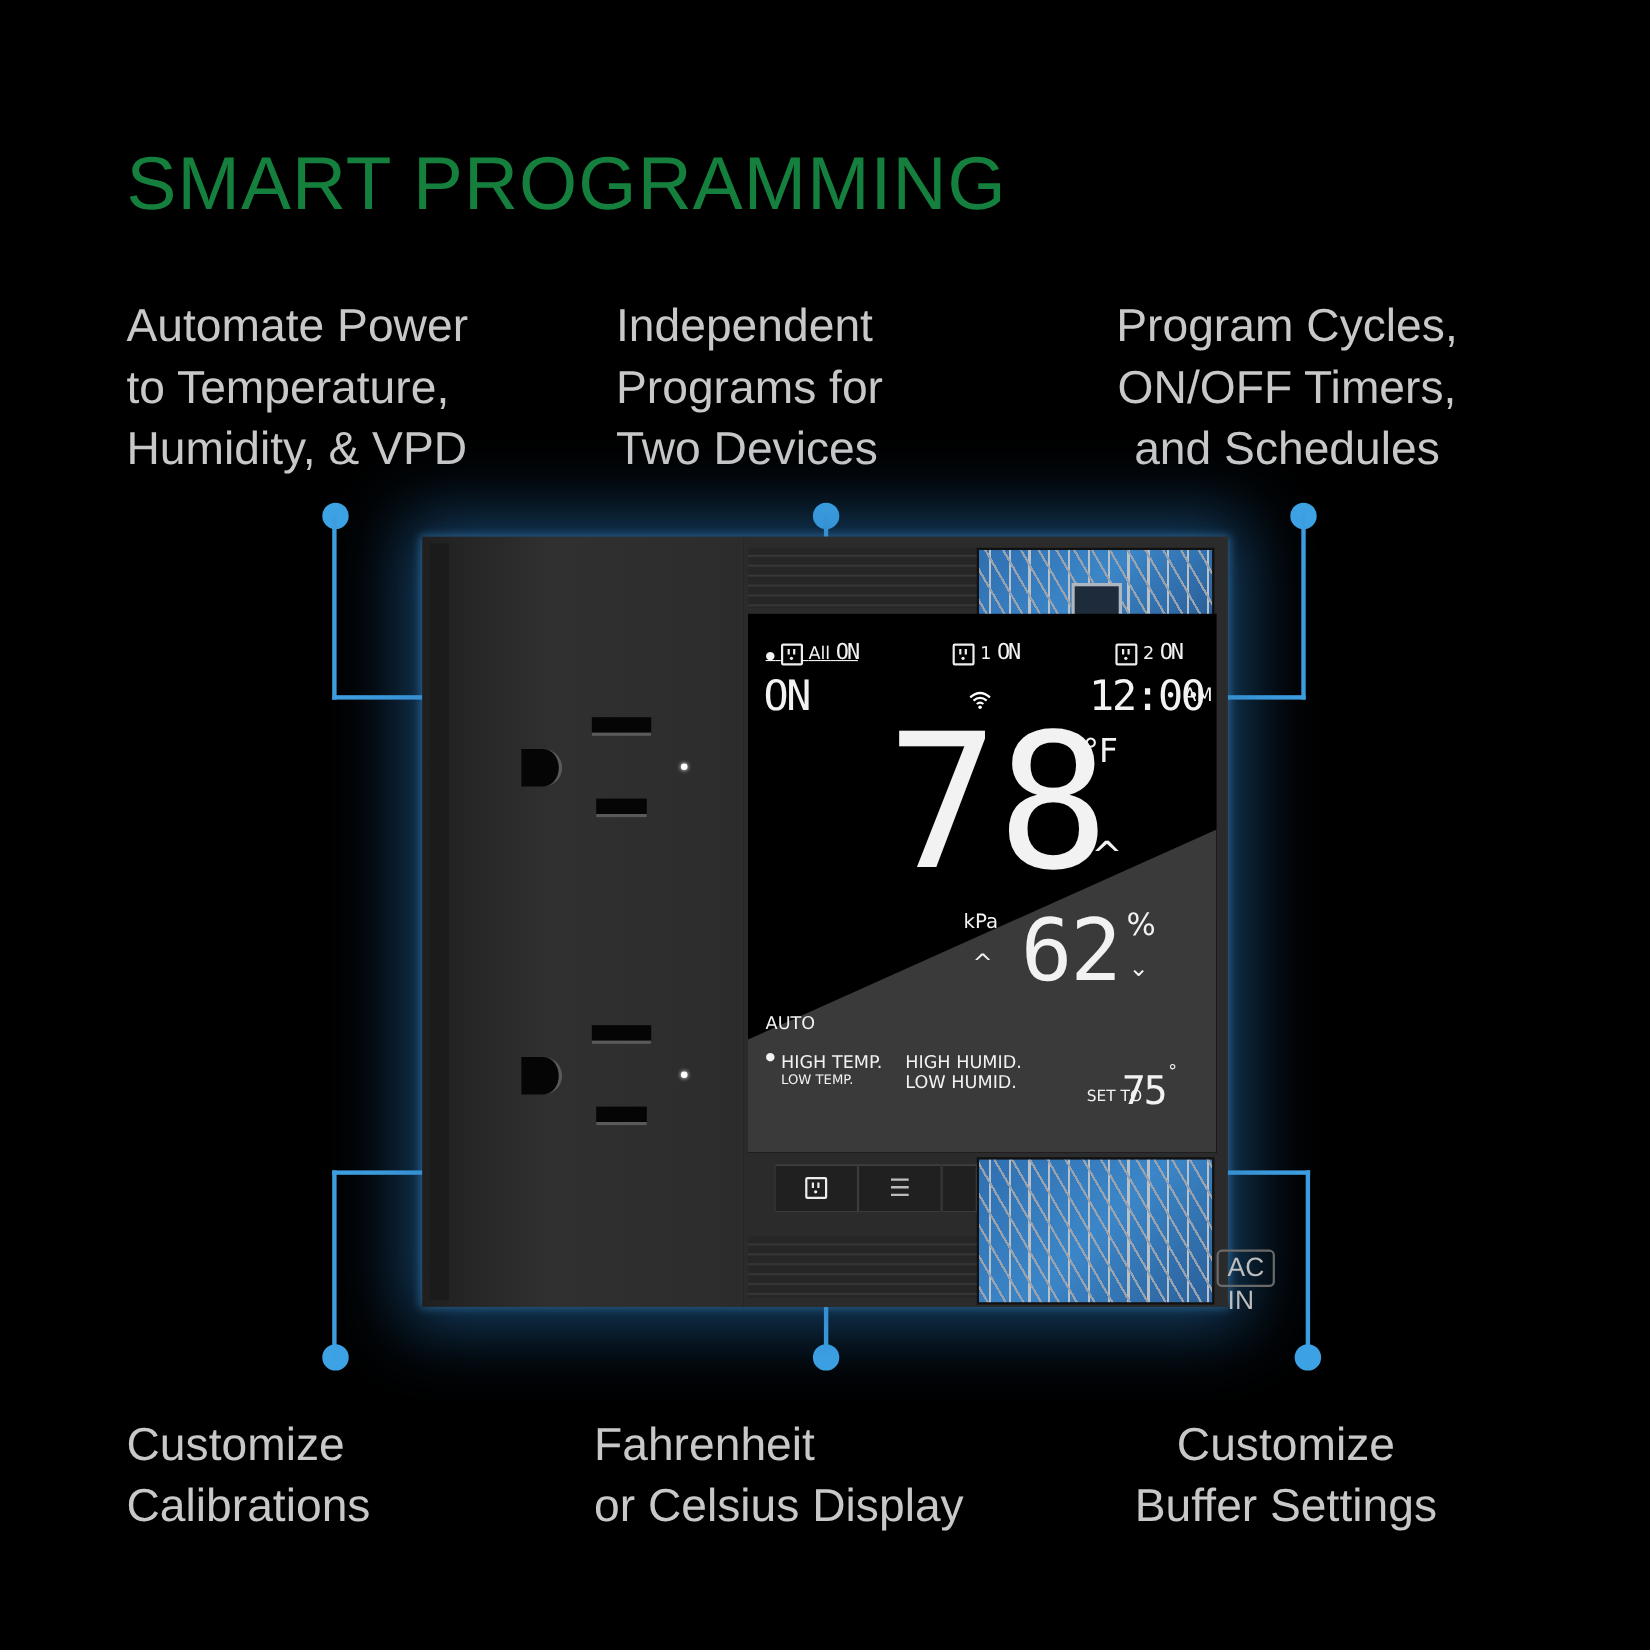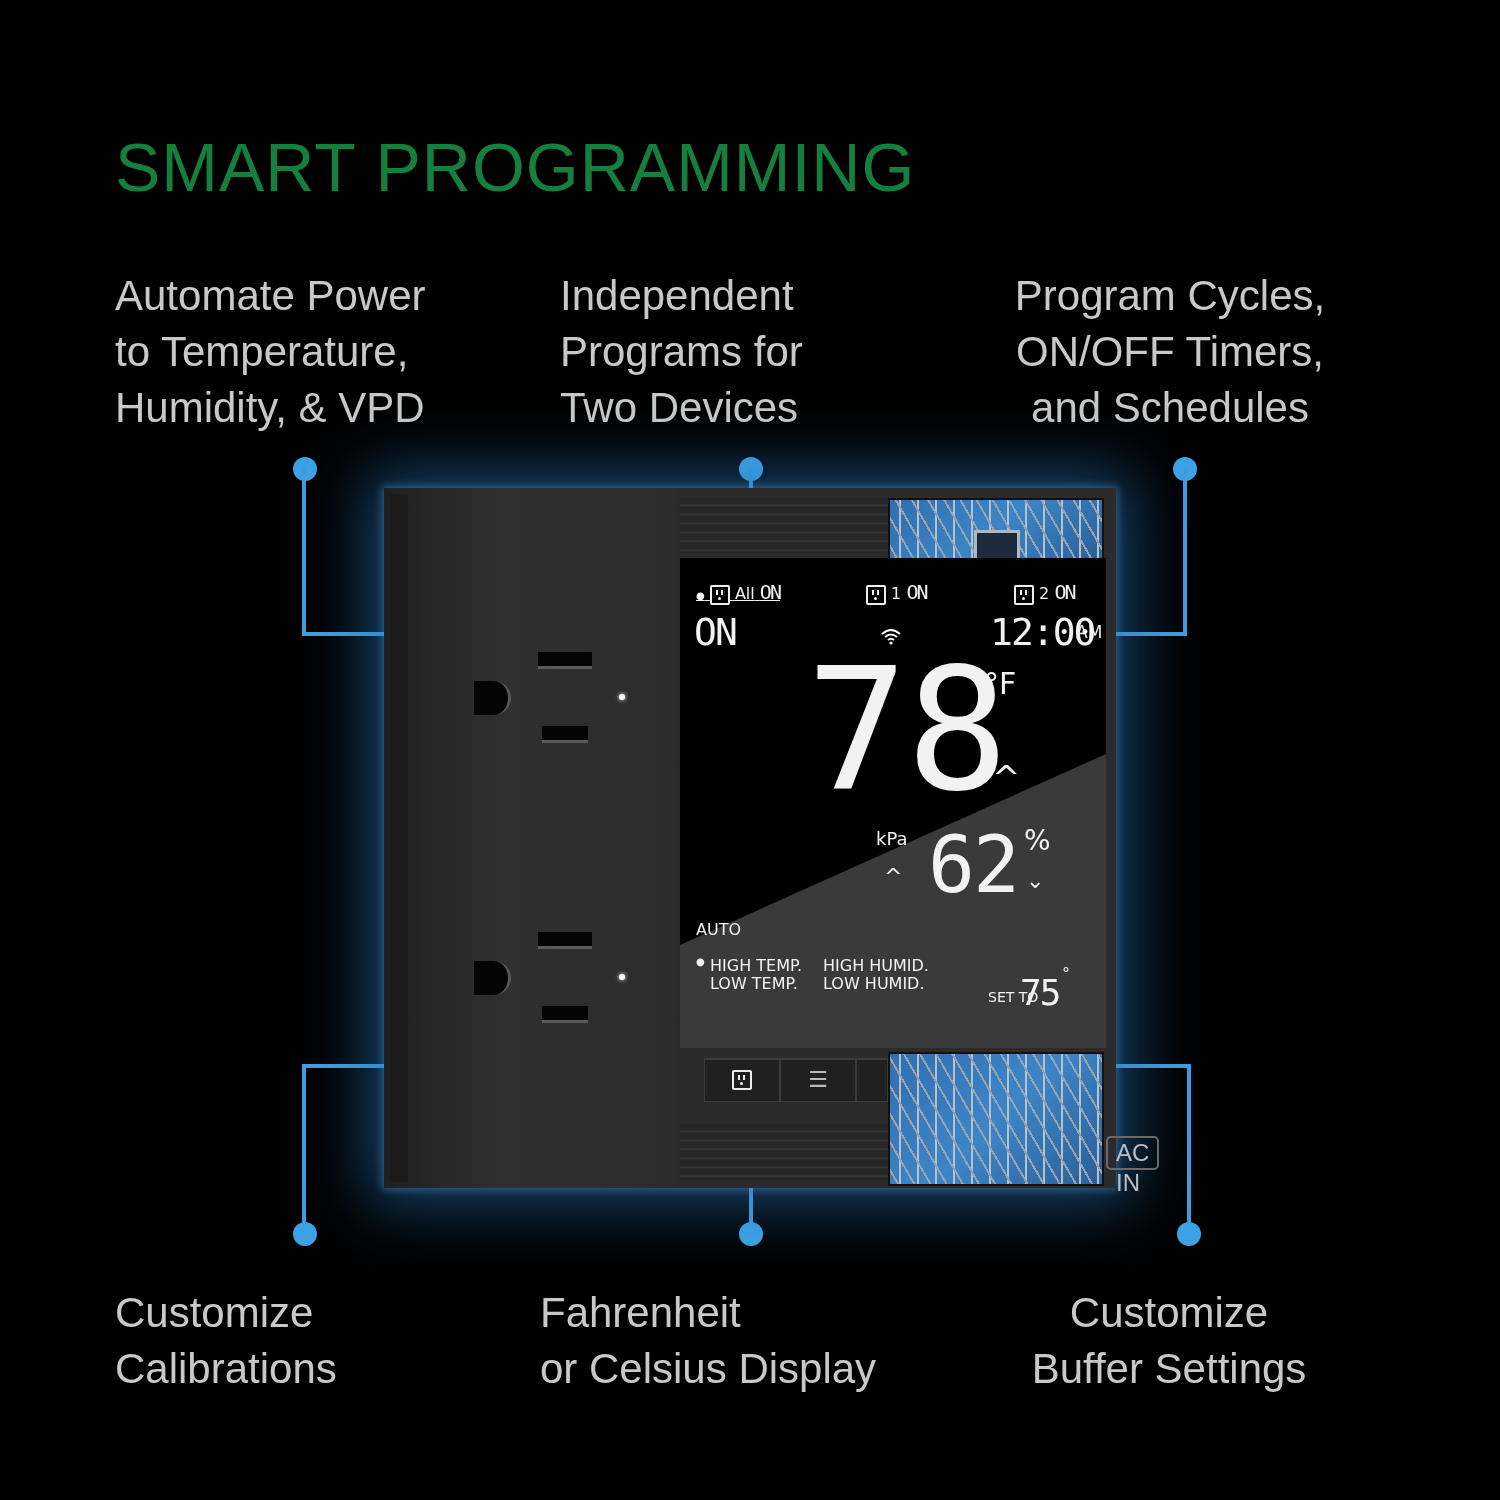--- a/index.html
+++ b/index.html
@@ -154,20 +154,20 @@
 
     <div class="lcd" style="left:196px; top:270px; font-size:18px;">kPa</div>
     <div class="lcd" style="left:204px; top:306px; font-size:22px;">^</div>
     <div class="lcd seg" style="left:248px; top:262px; font-size:78px; line-height:90px;">62</div>
     <div class="lcd" style="left:344px; top:266px; font-size:28px;">%</div>
     <div class="lcd" style="left:346px; top:310px; font-size:22px;">⌄</div>
 
     <div class="lcd" style="left:16px; top:362px; font-size:16px;">AUTO</div>
     <div class="lcd" style="left:16px; top:398px; font-size:10px;">●</div>
     <div class="lcd" style="left:30px; top:398px; font-size:16px;text-align:right;">HIGH TEMP.</div>
-    <div class="lcd" style="left:30px; top:416px; font-size:16px;">LOW TEMP.</div>
+    <div class="lcd" style="left:30px; top:416px; font-size:12px;">LOW TEMP.</div>
     <div class="lcd" style="left:143px; top:398px; font-size:16px;">HIGH HUMID.</div>
     <div class="lcd" style="left:143px; top:416px; font-size:16px;">LOW HUMID.</div>
     <div class="lcd" style="left:308px; top:400px; font-size:14px;margin-top:31px;">SET TO</div>
     <div class="lcd seg" style="left:340px; top:414px; font-size:36px;">75</div>
     <div class="lcd" style="left:382px; top:406px; font-size:16px;">°</div>
   </div>
 </div>
 
 </body></html>

